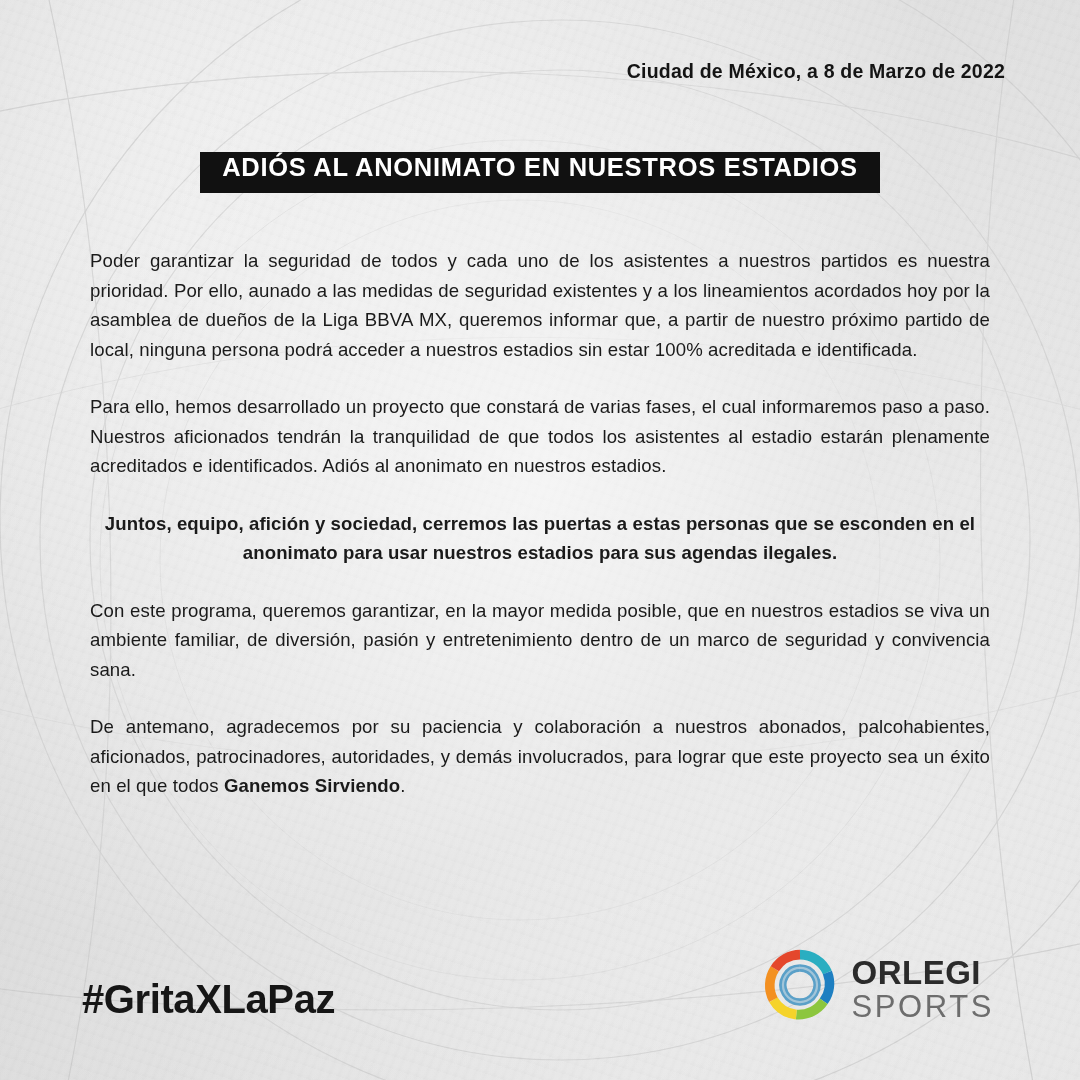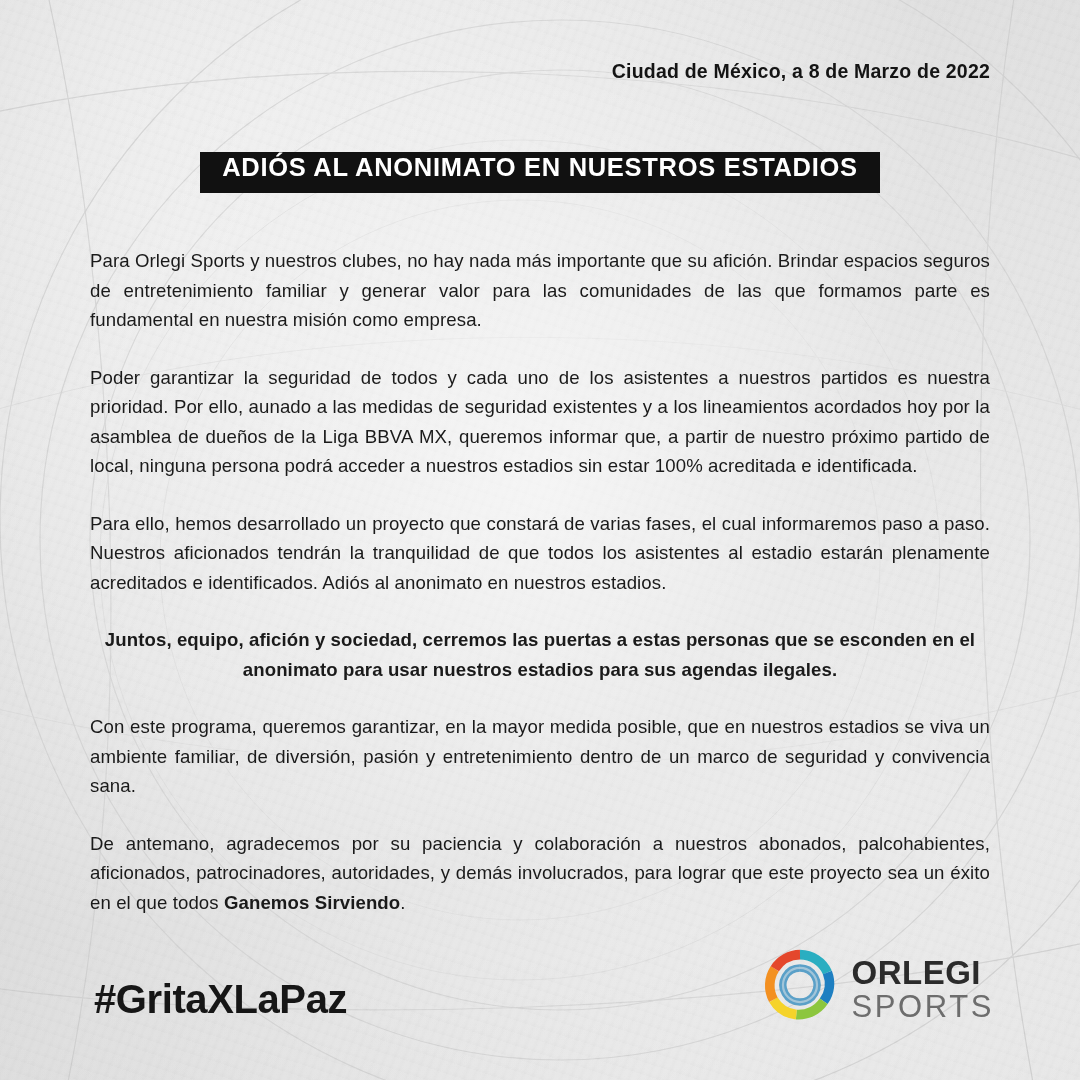--- a/index.html
+++ b/index.html
@@ -37,21 +37,21 @@
   .vignette {
     position: absolute;
     inset: 0;
     pointer-events: none;
     background: radial-gradient(ellipse at 50% 45%, rgba(255,255,255,0.55) 0%, rgba(255,255,255,0) 55%, rgba(0,0,0,0.05) 100%);
   }
 
   .datestamp {
     position: absolute;
     top: 60px;
-    right: 90px;
+    right: 75px;
     font-size: 19.5px;
     font-weight: 700;
     letter-spacing: 0.2px;
     color: #141414;
   }
 
   .headline-wrap {
     position: absolute;
     top: 152px;
     left: 0;
@@ -92,21 +92,21 @@
   }
   .body p:last-child {
     margin-bottom: 0;
   }
   .body b {
     font-weight: 700;
   }
 
   .hashtag {
     position: absolute;
-    left: 94px;
+    left: 82px;
     bottom: 58px;
     font-size: 40px;
     font-weight: 700;
     letter-spacing: -0.4px;
     color: #161616;
   }
 
   .logo {
     position: absolute;
     right: 86px;
@@ -164,21 +164,20 @@
   <div class="noise"></div>
   <div class="vignette"></div>
 
   <div class="datestamp">Ciudad de México, a 8 de Marzo de 2022</div>
 
   <div class="headline-wrap">
     <div class="headline">ADIÓS AL ANONIMATO EN NUESTROS ESTADIOS</div>
   </div>
 
   <div class="body">
-    <p>Para Orlegi Sports y nuestros clubes, no hay nada más importante que su afición. Brindar espacios seguros de entretenimiento familiar y generar valor para las comunidades de las que formamos parte es fundamental en nuestra misión como empresa.</p>
     <p>Poder garantizar la seguridad de todos y cada uno de los asistentes a nuestros partidos es nuestra prioridad. Por ello, aunado a las medidas de seguridad existentes y a los lineamientos acordados hoy por la asamblea de dueños de la Liga BBVA MX, queremos informar que, a partir de nuestro próximo partido de local, ninguna persona podrá acceder a nuestros estadios sin estar 100% acreditada e identificada.</p>
     <p>Para ello, hemos desarrollado un proyecto que constará de varias fases, el cual informaremos paso a paso. Nuestros aficionados tendrán la tranquilidad de que todos los asistentes al estadio estarán plenamente acreditados e identificados. Adiós al anonimato en nuestros estadios.</p>
     <p class="nojust">Juntos, equipo, afición y sociedad, cerremos las puertas a estas personas que se esconden en el anonimato para usar nuestros estadios para sus agendas ilegales.</p>
     <p>Con este programa, queremos garantizar, en la mayor medida posible, que en nuestros estadios se viva un ambiente familiar, de diversión, pasión y entretenimiento dentro de un marco de seguridad y convivencia sana.</p>
     <p><span>De antemano, agradecemos por su paciencia y colaboración a nuestros abonados, palcohabientes, aficionados, patrocinadores, autoridades, y demás involucrados, para lograr que este proyecto sea un éxito en el que todos </span><b>Ganemos Sirviendo</b><span>.</span></p>
   </div>
 
   <div class="hashtag">#GritaXLaPaz</div>
 
   <div class="logo">

